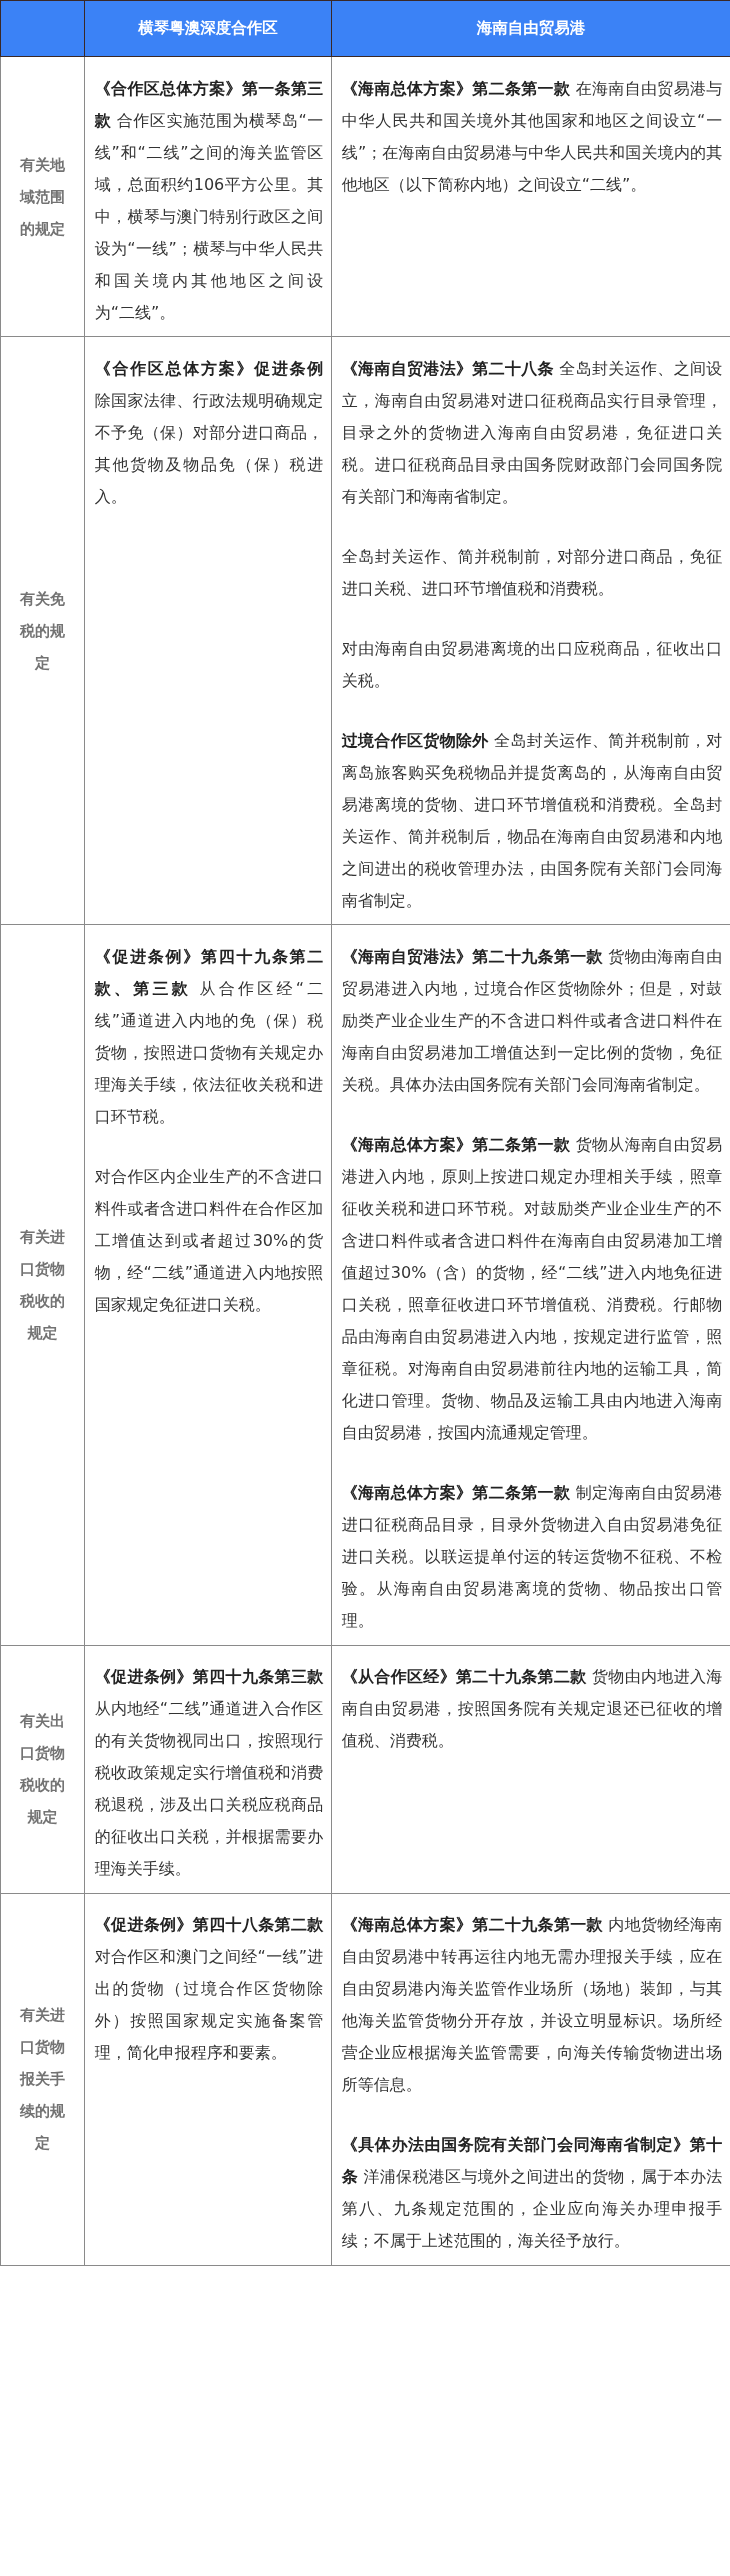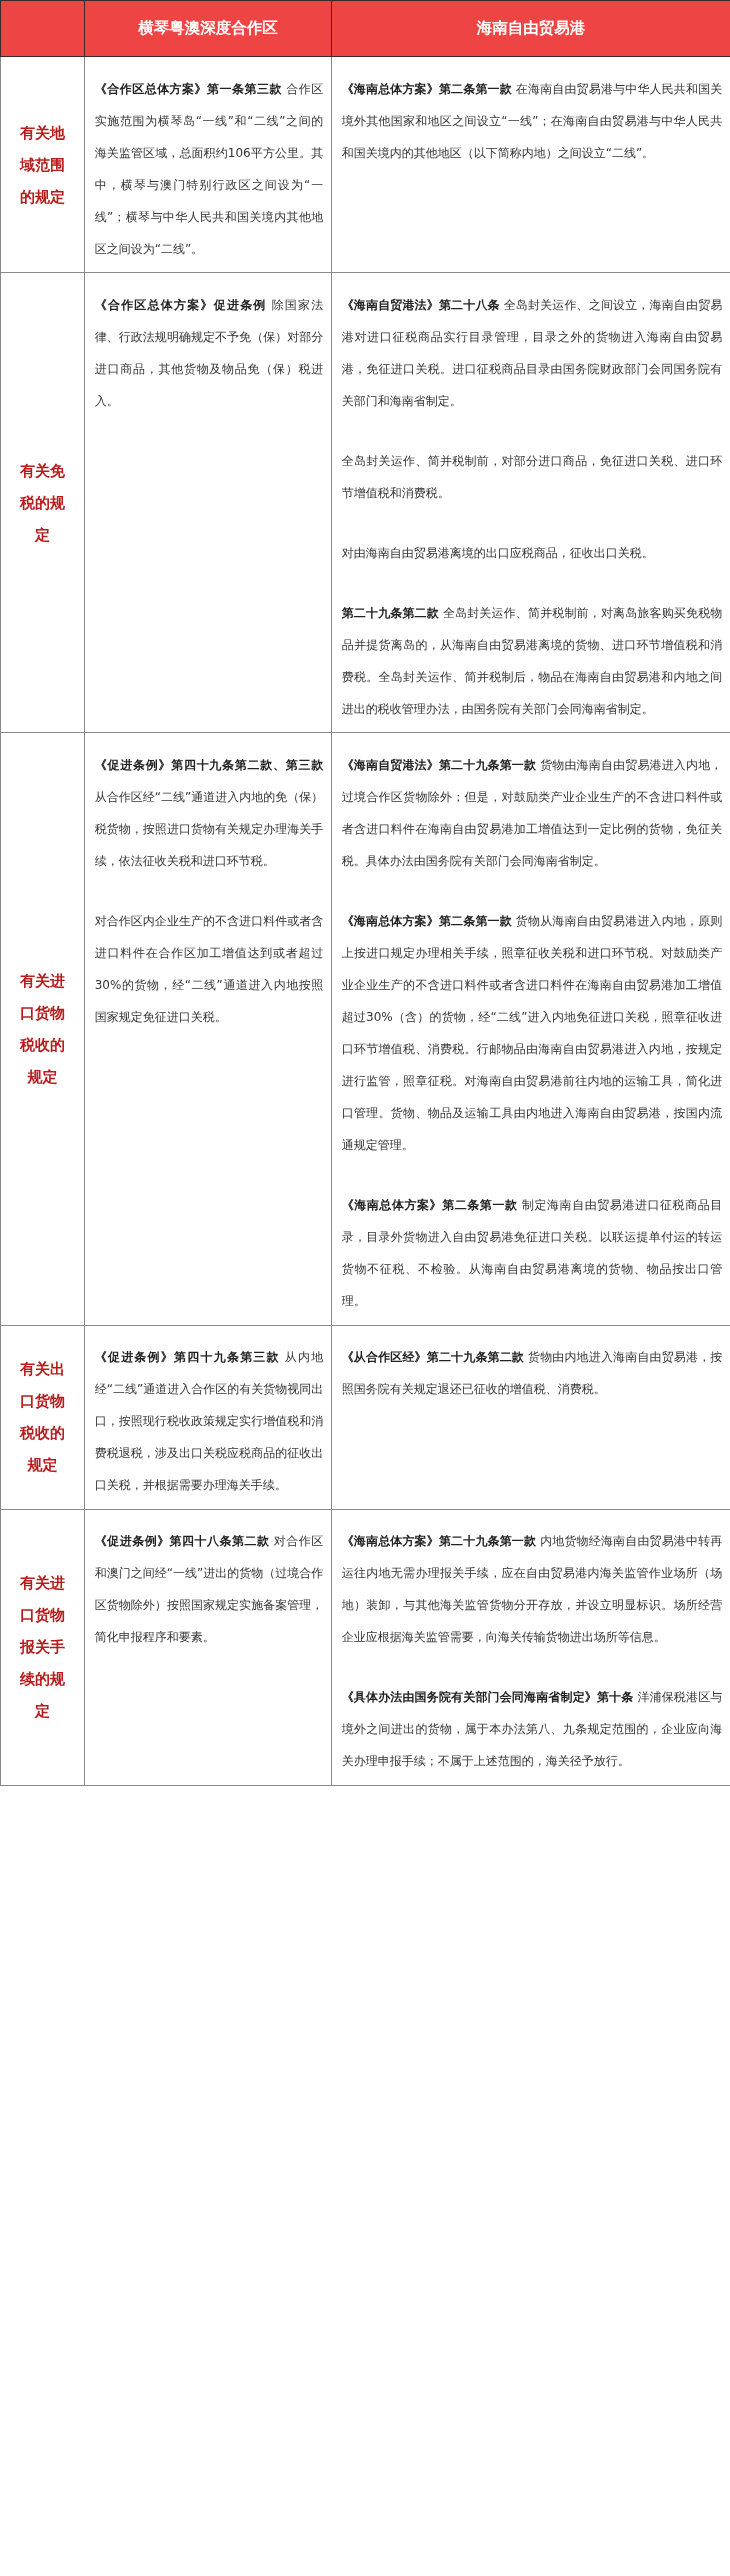--- a/index.html
+++ b/index.html
@@ -2,25 +2,25 @@
 <html><head>
 <meta charset="utf-8">
 <style>
   html, body { margin: 0; padding: 0; background: #ffffff; }
   body { width: 730px; font-family: "DejaVu Sans", "Liberation Sans", sans-serif; color: #333333; }
   table.cmp { width: 730px; border-collapse: collapse; table-layout: fixed; }
   table.cmp col.c1 { width: 84px; }
   table.cmp col.c2 { width: 247px; }
   table.cmp col.c3 { width: 399px; }
   thead th {
-    background: #ef4444; color: #ffffff; font-weight: bold; font-size: 15.5px;
+    background: #3b82f6; color: #ffffff; font-weight: bold; font-size: 15.5px;
     height: 55px; text-align: center; border: 1px solid #3a2826; padding: 0;
   }
-  tbody td { border: 1.4px solid #8a8a8a; vertical-align: top; font-size: 12px; line-height: 32px; }
-  td.rowhead { text-align: center; vertical-align: middle; font-weight: bold; font-size: 15px; padding: 0 5px; color: #b91c1c; }
+  tbody td { border: 1.4px solid #8a8a8a; vertical-align: top; font-size: 16px; line-height: 32px; }
+  td.rowhead { text-align: center; vertical-align: middle; font-weight: bold; font-size: 15px; padding: 0 5px; color: #737373; }
   td.rowhead span { display: block; }
   td.cell { padding: 15.5px 7.7px 7.7px 9.7px; text-align: justify; }
   td.cell p { margin: 0; }
   td.cell p + p { margin-top: 28px; }
   b.ref { font-weight: bold; color: #222; }
 </style>
 </head>
 <body>
 
 <table class="cmp">
@@ -56,21 +56,21 @@
           <span>税的规</span>
           <span>定</span>
         </td>
         <td class="cell">
           <p><b class="ref">《合作区总体方案》促进条例</b><span> 除国家法律、行政法规明确规定不予免（保）对部分进口商品，其他货物及物品免（保）税进入。</span></p>
         </td>
         <td class="cell">
           <p><b class="ref">《海南自贸港法》第二十八条</b><span> 全岛封关运作、之间设立，海南自由贸易港对进口征税商品实行目录管理，目录之外的货物进入海南自由贸易港，免征进口关税。进口征税商品目录由国务院财政部门会同国务院有关部门和海南省制定。</span></p>
           <p><span>全岛封关运作、简并税制前，对部分进口商品，免征进口关税、进口环节增值税和消费税。</span></p>
           <p><span>对由海南自由贸易港离境的出口应税商品，征收出口关税。</span></p>
-          <p><b class="ref">第二十九条第二款</b><span> 全岛封关运作、简并税制前，对离岛旅客购买免税物品并提货离岛的，从海南自由贸易港离境的货物、进口环节增值税和消费税。全岛封关运作、简并税制后，物品在海南自由贸易港和内地之间进出的税收管理办法，由国务院有关部门会同海南省制定。</span></p>
+          <p><b class="ref">过境合作区货物除外</b><span> 全岛封关运作、简并税制前，对离岛旅客购买免税物品并提货离岛的，从海南自由贸易港离境的货物、进口环节增值税和消费税。全岛封关运作、简并税制后，物品在海南自由贸易港和内地之间进出的税收管理办法，由国务院有关部门会同海南省制定。</span></p>
         </td>
       </tr>
       <tr>
         <td class="rowhead">
           <span>有关进</span>
           <span>口货物</span>
           <span>税收的</span>
           <span>规定</span>
         </td>
         <td class="cell">

